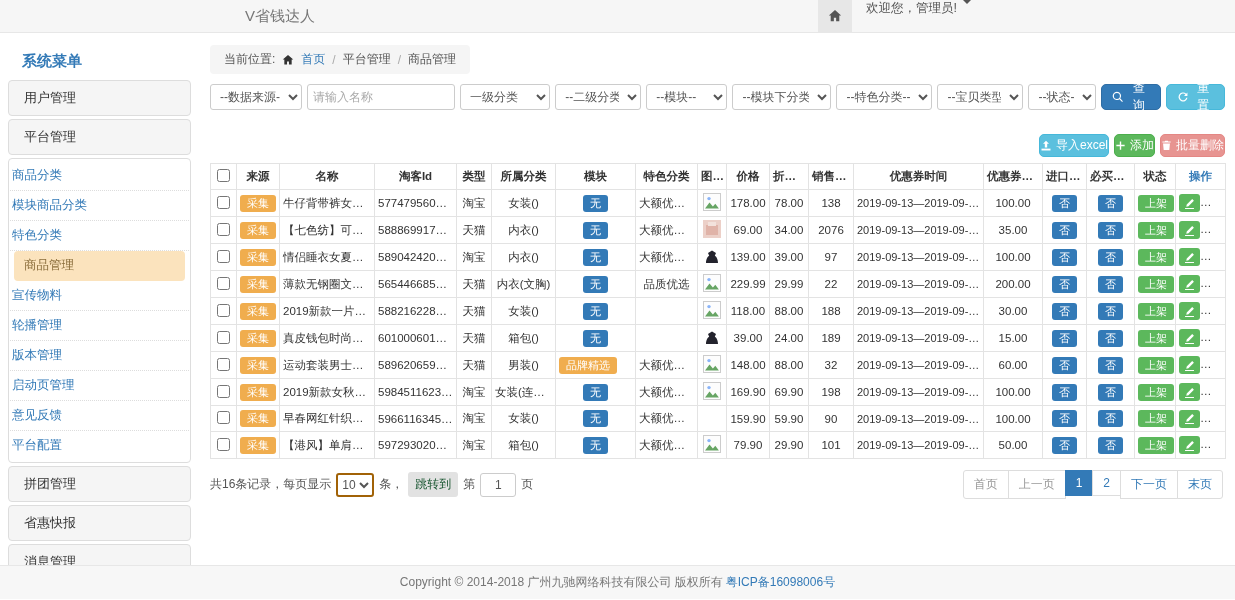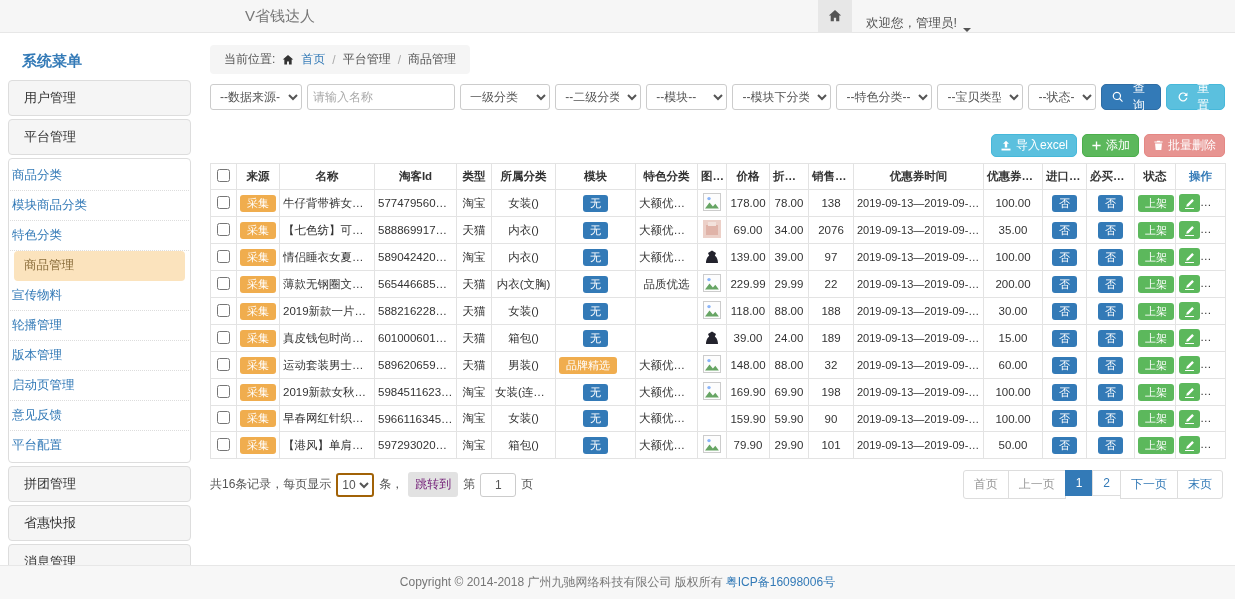--- a/index.html
+++ b/index.html
@@ -6,21 +6,21 @@
   html,body { width:1235px; height:600px; overflow:hidden; }
   body {
     font-family: "Liberation Sans", "DejaVu Sans", sans-serif;
     font-size: 12px; color:#333; background:#fff; position:relative;
   }
   
   .topbar { height:33px; background:#f6f6f6; border-bottom:1px solid #e7e7e7; display:flex; align-items:stretch; }
   .topbar-title { margin-left:245px; font-size:15px; color:#777; align-self:center; }
   .topbar-right { margin-left:auto; margin-right:250px; display:flex; align-items:stretch; }
   .home-box { width:34px; background:#e7e7e7; display:flex; align-items:center; justify-content:center; color:#555; cursor:pointer; }
-  .welcome { display:flex; align-items:flex-end; gap:6px; padding:0 14px; color:#555; font-size:12.5px; cursor:pointer; }
+  .welcome { display:flex; align-items:flex-start; gap:6px; padding:0 14px; color:#555; font-size:12.5px; cursor:pointer; }
   .caret { width:0; height:0; border-left:4px solid transparent; border-right:4px solid transparent; border-top:4px solid #555; }
   .ic svg { display:block; }
   
   .page { display:flex; height:533px; overflow:hidden; }
   .sidebar { width:183px; flex:none; margin:8px 0 0 8px; overflow:hidden; }
   .sb-title { color:#337ab7; font-size:15px; font-weight:bold; padding:11px 14px 9px; }
   .sb-panel { background:#f5f5f5; border:1px solid #ddd; border-radius:4px; padding:8px 15px; margin-bottom:3px; font-size:13px; color:#333; cursor:pointer; }
   .sb-sub { background:#fff; border:1px solid #ddd; border-radius:4px; margin-bottom:3px; padding:2px 0; }
   .sb-sub-item { color:#337ab7; font-size:12.5px; padding:6px 2px; margin:0 1px; border-bottom:1px dotted #ddd; cursor:pointer; }
   .sb-sub-item:last-child { border-bottom:none; }
@@ -36,42 +36,42 @@
   .f-select, .f-input { height:26px; border:1px solid #ccc; border-radius:3px; background:#fff; color:#555; font-size:12px; font-family:inherit; padding:0 5px; }
   .f-input::placeholder { color:#aaa; }
   .btn { height:26px; border-radius:5px; border:1px solid transparent; color:#fff; font-size:12px; font-family:inherit; padding:0 10px; display:inline-flex; align-items:center; gap:4px; cursor:pointer; }
   .btn-primary { background:#337ab7; border-color:#2e6da4; }
   .btn-info { background:#5bc0de; border-color:#46b8da; }
   .btn-success { background:#5cb85c; border-color:#4cae4c; }
   .btn-danger { background:#d9534f; border-color:#d43f3a; }
   .btn-muted { opacity:.62; }
   
   .toolbar { display:flex; justify-content:flex-end; gap:5px; margin:24px 0 6px; }
-  .toolbar .btn { height:23px; padding:0 8px; }
+  .toolbar .btn { height:23px; padding:0 0; }
   
   table { width:100%; border-collapse:collapse; table-layout:fixed; font-size:11.5px; }
   th, td { border:1px solid #e3e3e3; text-align:center; padding:3px 3px; height:26px; white-space:nowrap; overflow:hidden; text-overflow:ellipsis; vertical-align:middle; }
   th { font-weight:bold; color:#333; background:#fff; }
   th.op-col { color:#337ab7; }
   td.c-time { font-size:11px; }
   .badge { display:inline-block; padding:3px 7px; border-radius:3px; color:#fff; font-size:11px; line-height:1; cursor:pointer; }
   .badge-orange { background:#f0ad4e; }
   .badge-blue { background:#337ab7; }
   .badge-green { background:#5cb85c; }
   .badge-static { cursor:default; }
   .mod-extra { margin-left:2px; }
   .thumb { display:inline-block; width:18px; height:18px; vertical-align:middle; }
   .abtn { display:inline-flex; align-items:center; justify-content:center; width:21px; height:18px; border-radius:3px; color:#fff; cursor:pointer; vertical-align:middle; }
   .abtn + .abtn { margin-left:3px; }
   .abtn-edit { background:#5cb85c; }
   .abtn-del { background:#d9534f; }
   
   .pagebar { display:flex; align-items:center; gap:5px; margin-top:11px; color:#555; }
   .pp-select { height:24px; border:2px solid #a16207; border-radius:3px; background:#fff; color:#555; font-size:12px; font-family:inherit; }
-  .jump-chip { background:#e2e2e2; border-radius:3px; padding:4px 7px; color:#701a75; cursor:pointer; }
+  .jump-chip { background:#e2e2e2; border-radius:3px; padding:4px 7px; color:#14532d; cursor:pointer; }
   .page-input { width:36px; height:24px; border:1px solid #ccc; border-radius:3px; text-align:center; font-size:12px; font-family:inherit; color:#555; }
   .pager { margin-left:auto; margin-right:2px; display:flex; list-style:none; }
   .pager a { display:block; border:1px solid #ddd; background:#fff; color:#337ab7; padding:5px 10px; margin-left:-1px; text-decoration:none; cursor:pointer; }
   .pager li:first-child a { border-radius:3px 0 0 3px; }
   .pager li:last-child a { border-radius:0 3px 3px 0; }
   .pager a.disabled { color:#999; cursor:default; }
   .pager a.active { background:#337ab7; border-color:#337ab7; color:#fff; }
   
   .footer { position:absolute; left:0; right:0; bottom:1px; height:34px; background:#f7f7f7; border-top:1px solid #e7e7e7; display:flex; align-items:center; justify-content:center; gap:3px; color:#777; z-index:5; }
   .footer a { color:#337ab7; text-decoration:none; cursor:pointer; }

